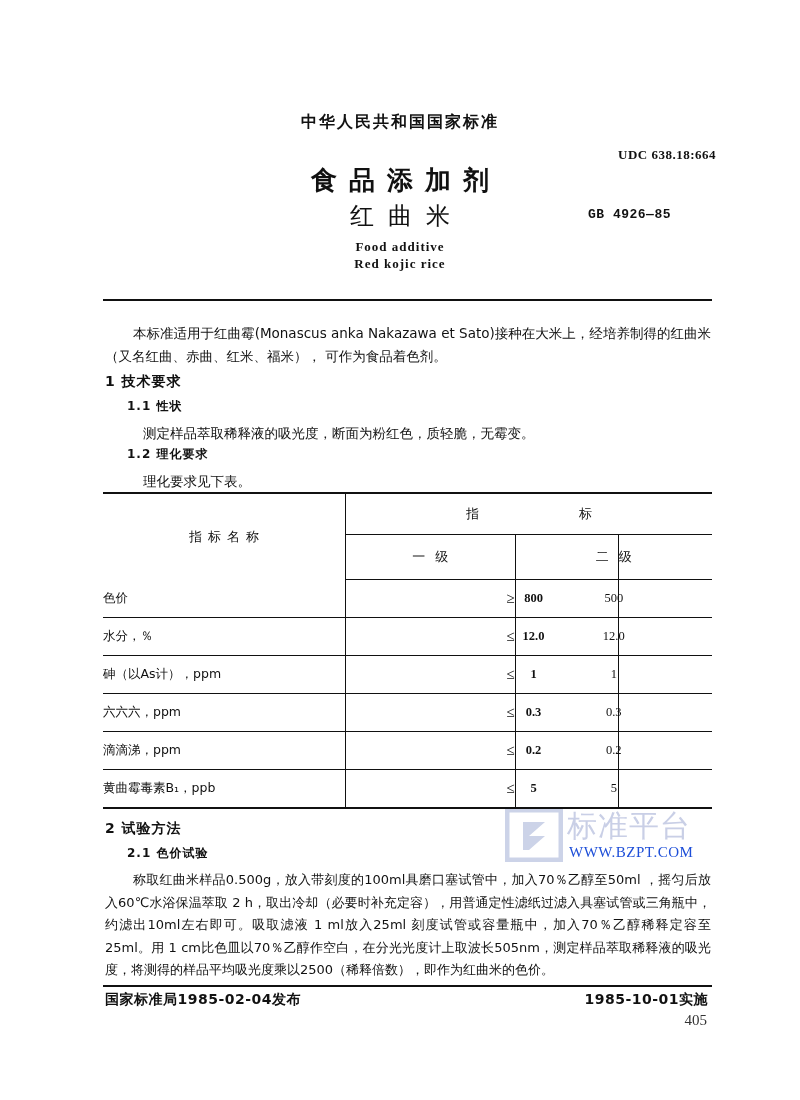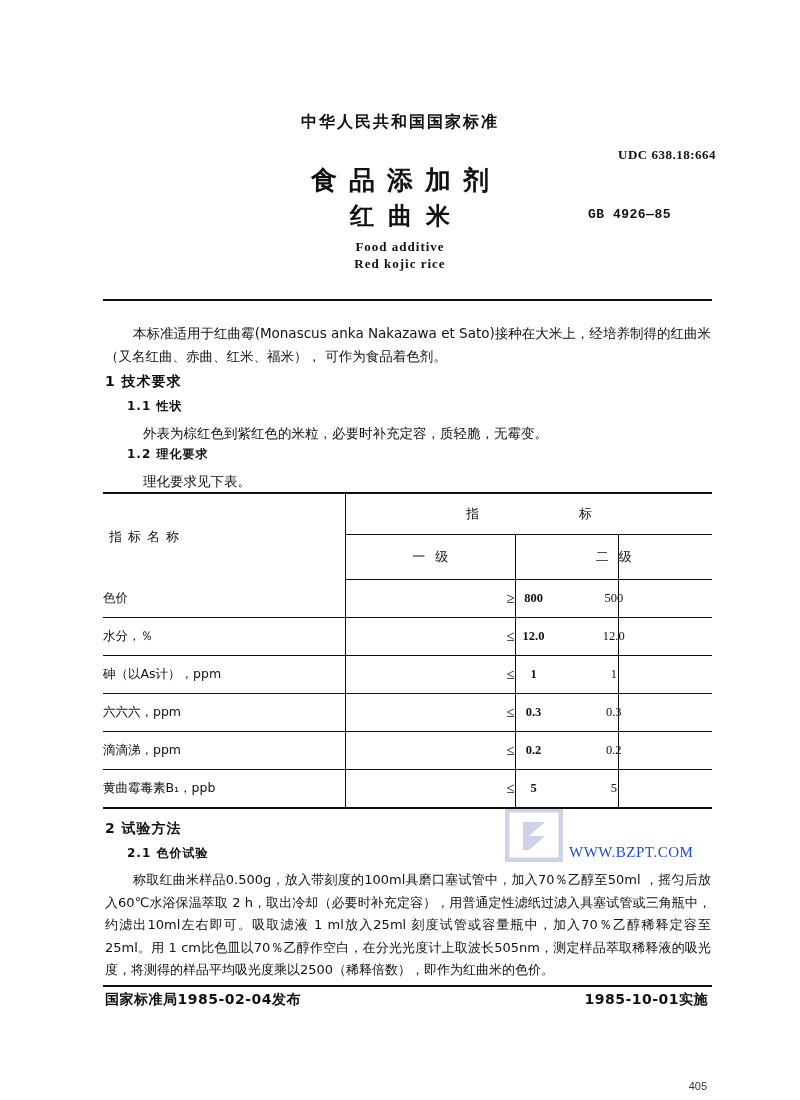--- a/index.html
+++ b/index.html
@@ -79,21 +79,21 @@
     font-weight: bold;
     letter-spacing: 12px;
     text-indent: 12px;
   }
   .sub-title {
     position: absolute;
     left: 0; top: 200px;
     width: 800px;
     text-align: center;
     font-size: 24px;
-    font-weight: bold;
+    font-weight: normal;
     letter-spacing: 14px;
     text-indent: 14px;
   }
   .en-title1 {
     position: absolute;
     left: 0; top: 239px;
     width: 800px;
     text-align: center;
     font-size: 13px;
     font-weight: bold;
@@ -192,21 +192,21 @@
     font-weight: normal;
   }
   .tbl .edge-top { border-top: 2px solid #111111; }
   .tbl .edge-bot { border-bottom: 2px solid #111111; }
   .tbl .ln-bot { border-bottom: 1.4px solid #111111; margin-top: 24px; }
   .tbl .ln-left { border-left: 1.4px solid #111111; }
 
   .cell-name {
     height: 84px;
     vertical-align: middle;
-    text-align: left;
+    text-align: center;
     letter-spacing: 6px;
     text-indent: 6px;
     font-size: 13px;
     font-weight: bold;
     width: 243px;
     font-family: Liberation Serif, serif;
   }
   .cell-ind {
     height: 40px;
     vertical-align: middle;
@@ -267,56 +267,57 @@
   }
   .foot-right {
     position: absolute;
     right: 92px; top: 991px;
     font-size: 14px;
     font-weight: bold;
     letter-spacing: 0.5px;
   }
   .pageno {
     position: absolute;
-    right: 93px; top: 1080px;
-    font-size: 11px;
-    font-family: Liberation Sans, sans-serif;
+    right: 93px; top: 1012px;
+    font-size: 15px;
+    font-family: Liberation Serif, serif;
     color: #333;
   }
 </style>
 </head>
 <body>
 
 <div class="page">
 
   <div class="watermark">
     <svg class="wm-logo" viewBox="0 0 58 54">
       <rect x="2" y="2" width="54" height="50" fill="none" stroke="#ccd3e8" stroke-width="5"></rect>
       <path d="M18 14 H40 L24 28 H40 L24 42 H18 Z" fill="#ccd3e8"></path>
     </svg>
+    <div class="wm-cn">标准平台</div>
     <div class="wm-url">WWW.BZPT.COM</div>
   </div>
 
   <div class="content">
 
     <div class="nat-std">中华人民共和国国家标准</div>
     <div class="main-title">食品添加剂</div>
     <div class="sub-title">红曲米</div>
     <div class="en-title1">Food additive</div>
     <div class="en-title2">Red kojic rice</div>
     <div class="udc">UDC 638.18:664</div>
     <div class="gbno">GB 4926—85</div>
 
     <div class="rule-top"></div>
 
     <div class="para p-scope">本标准适用于红曲霉(Monascus anka Nakazawa et Sato)接种在大米上，经培养制得的红曲米（又名红曲、赤曲、红米、福米）， 可作为食品着色剂。</div>
 
     <div class="h1 sec1">1  技术要求</div>
     <div class="h2 sec11">1.1  性状</div>
-    <div class="para t11">外表为棕红色到紫红色的米粒，必要时补充定容，质轻脆，无霉变。</div>
+    <div class="para t11">测定样品萃取稀释液的吸光度，断面为粉红色，质轻脆，无霉变。</div>
     <div class="h2 sec12">1.2  理化要求</div>
     <div class="para t12">理化要求见下表。</div>
 
     <table class="tbl">
       <tbody>
         <tr>
           <td class="cell-name edge-top" rowspan="2">指标名称</td>
           <td class="cell-ind edge-top ln-bot ln-left" colspan="2">指标</td>
         </tr>
         <tr>

